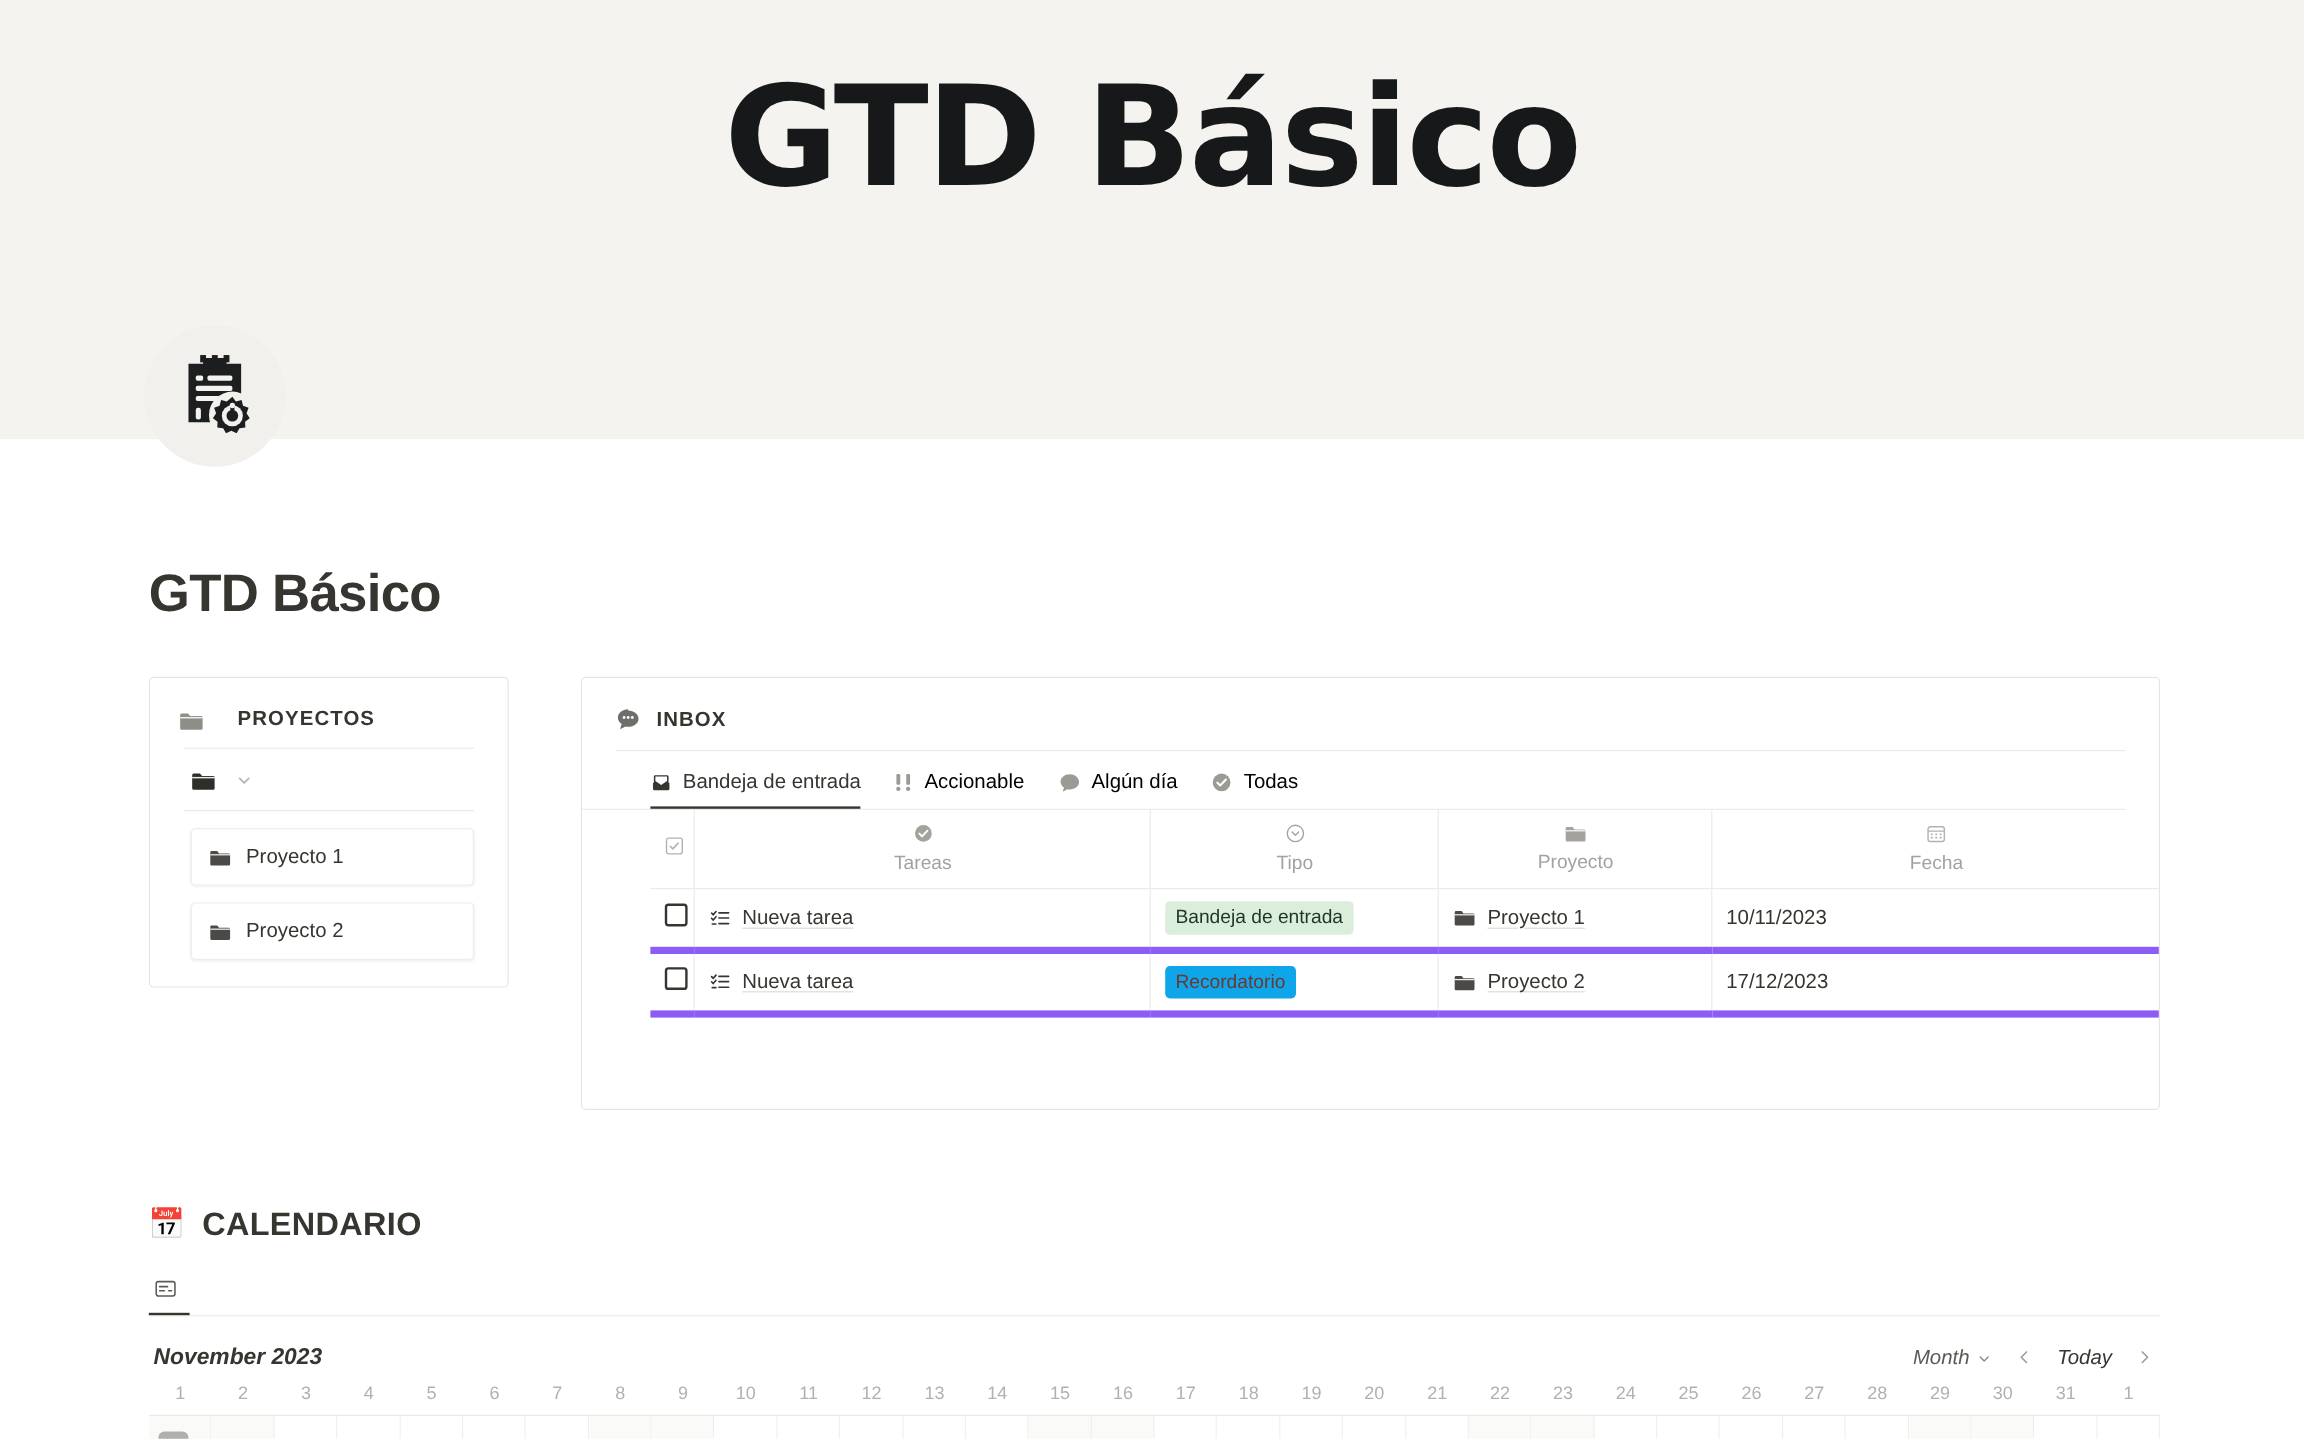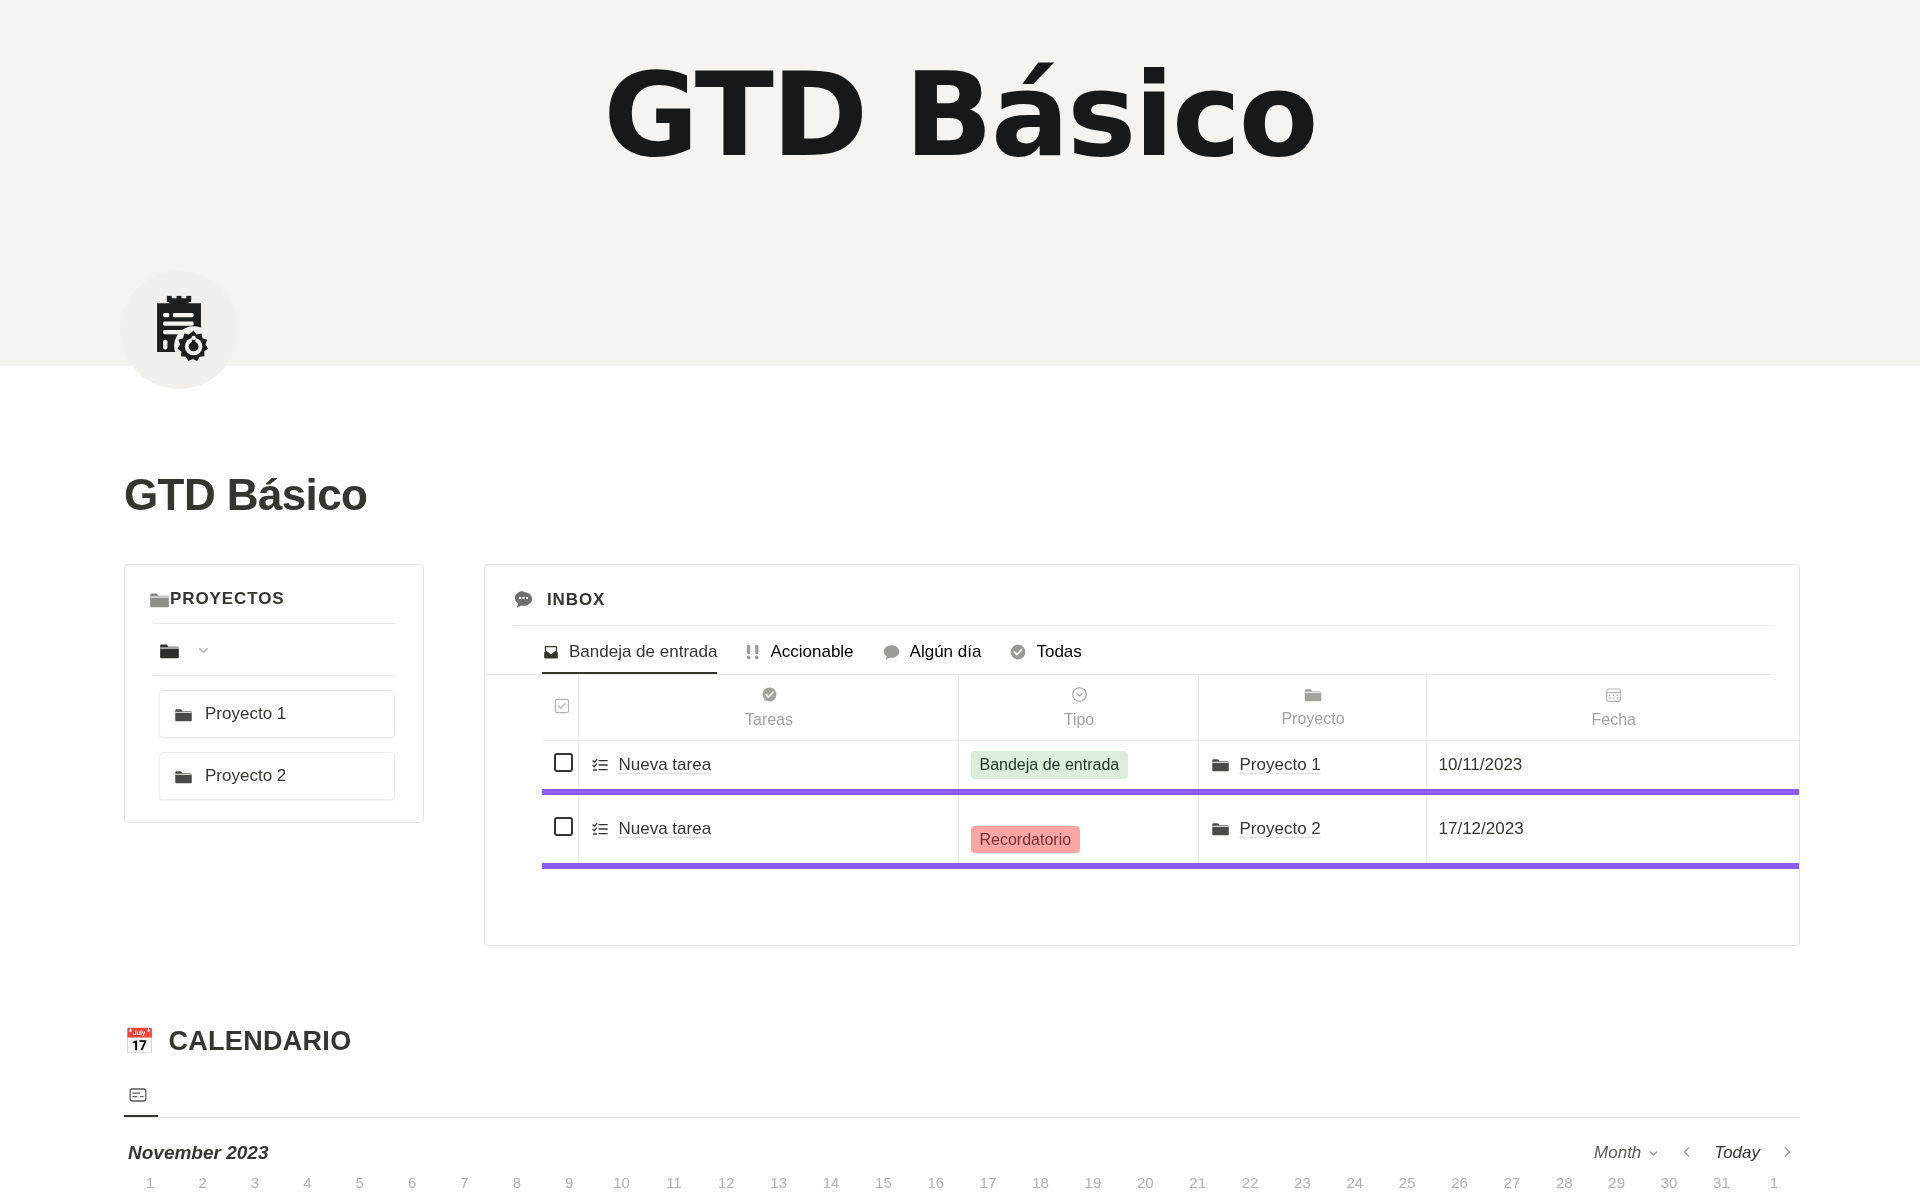--- a/index.html
+++ b/index.html
@@ -89,22 +89,22 @@
   
   .proyectos-card {
     width: 300px;
     border: 1px solid #e6e5e2;
     border-radius: 4px;
     background: #fff;
     padding: 0 0 22px 0;
   }
   .card-head {
     display: flex;
-    align-items: center;
-    gap: 0;
+    align-items: flex-end;
+    gap: 28px;
     padding: 24px 24px 14px 24px;
   }
   .card-head-label {
     font-size: 17px;
     font-weight: 600;
     letter-spacing: 0.9px;
     color: #37352f;
   }
   .card-divider {
     height: 1px;
@@ -222,21 +222,21 @@
     text-underline-offset: 3px;
   }
   .pill {
     display: inline-block;
     padding: 3px 9px;
     border-radius: 4px;
     font-size: 16px;
     line-height: 1.35;
   }
   .pill-green { background: #dbeddb; color: #1c3829; }
-  .pill-red   { background: #fca5a5; color: #6e3630; margin-top: 21px; }
+  .pill-red   { background: #0ea5e9; color: #6e3630; }
 
   
   .cal-section { margin: 80px 0 0 124px; width: 1676px; }
   .cal-title {
     display: flex;
     align-items: center;
     gap: 13px;
     font-size: 27px;
     font-weight: 700;
     color: #37352f;

